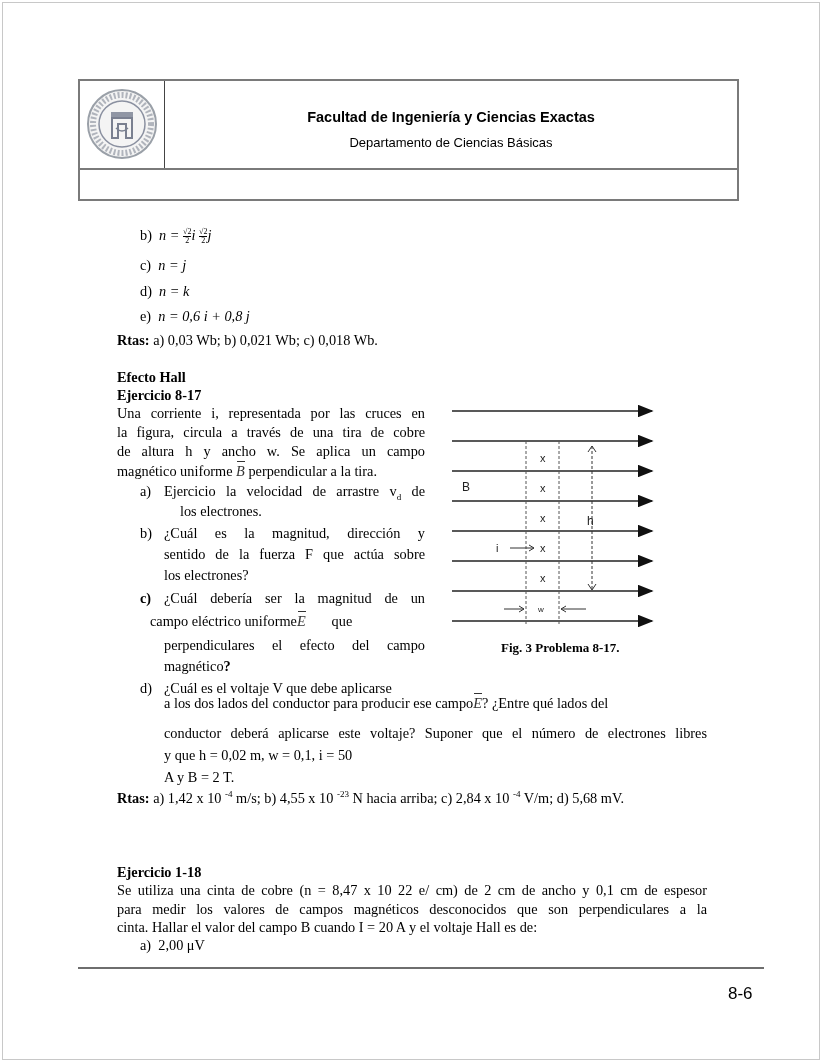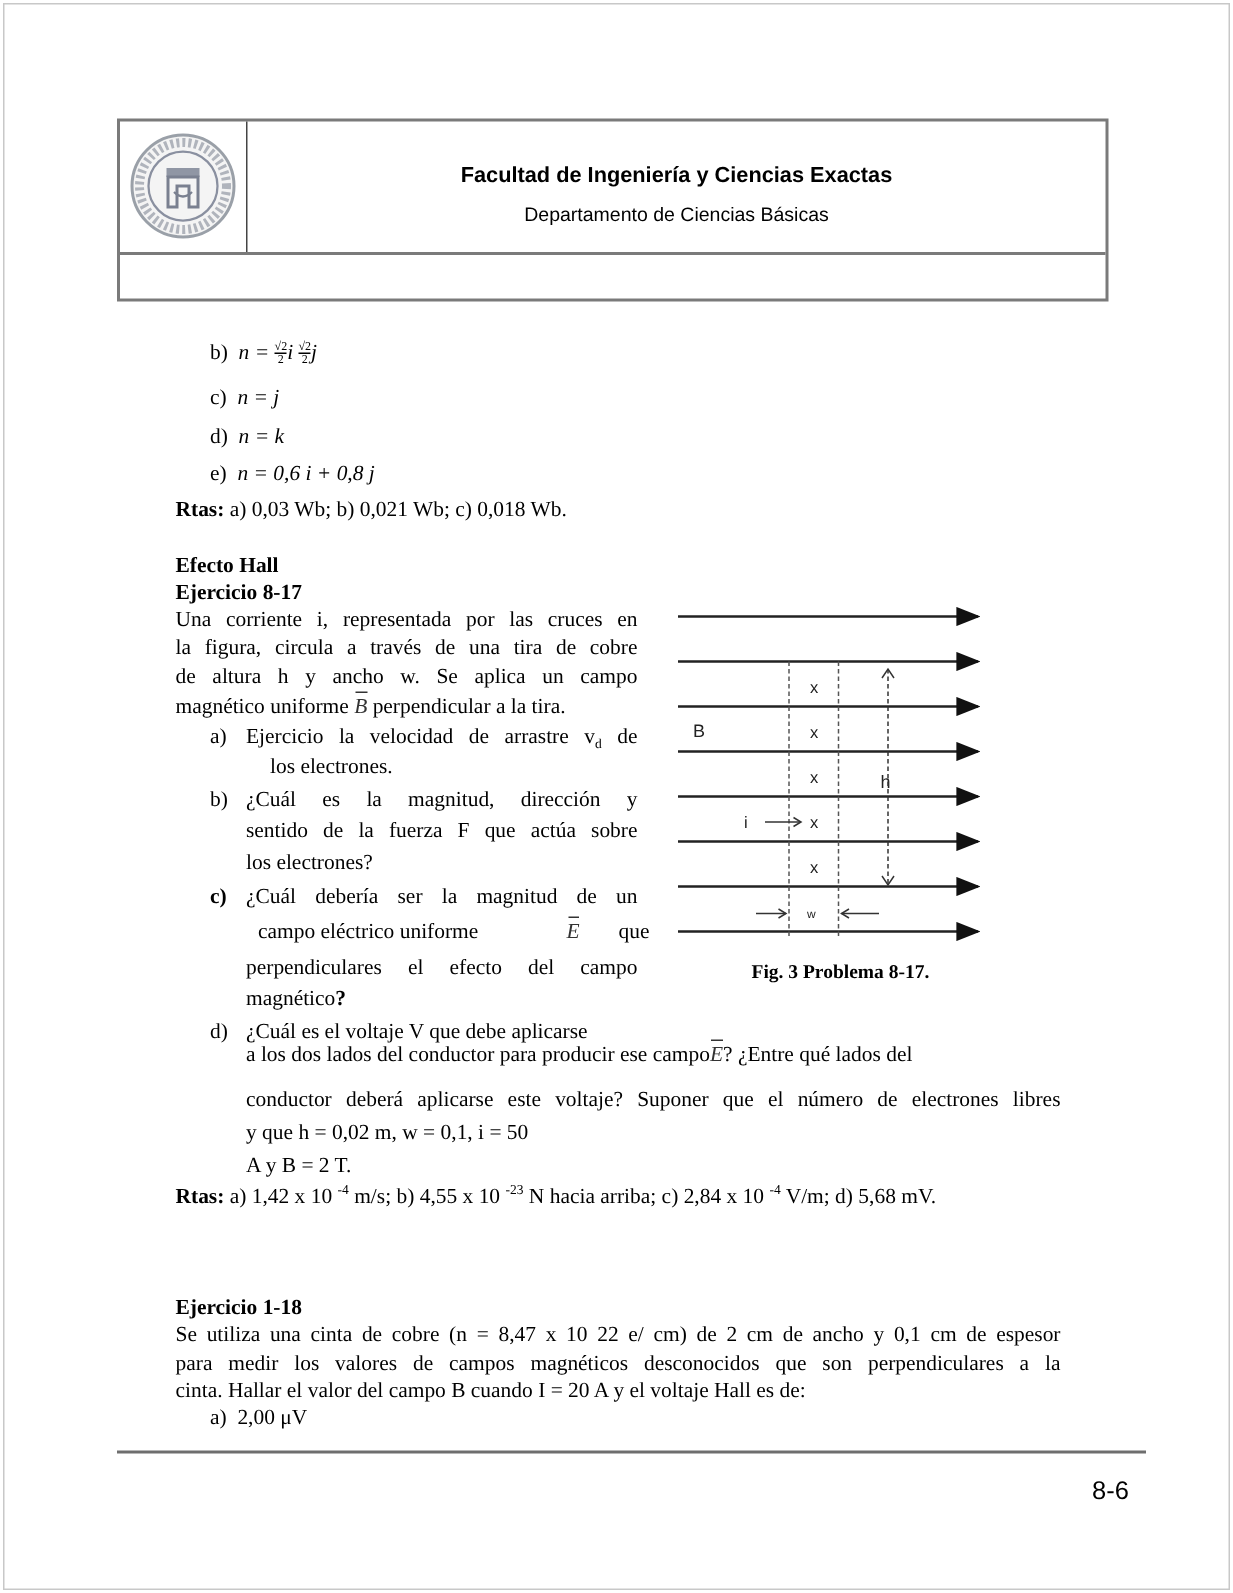--- a/index.html
+++ b/index.html
@@ -96,21 +96,21 @@
 </div>
 <div class="t" style="left:180px; top:502px;">los electrones.</div>
 
 <div class="t" style="left:140px; top:524px;">b)</div>
 <div class="t just" style="left:164px; top:524px; width:261px;">¿Cuál es la magnitud, dirección y</div>
 <div class="t just" style="left:164px; top:545px; width:261px;">sentido de la fuerza F que actúa sobre</div>
 <div class="t" style="left:164px; top:566px;">los electrones?</div>
 
 <div class="t b" style="left:140px; top:589px;">c)</div>
 <div class="t just" style="left:164px; top:589px; width:261px;">¿Cuál debería  ser la magnitud de un</div>
-<div class="t" style="left:172px; top:612px; width:261px; display:flex; justify-content:space-between;">
+<div class="t" style="left:150px; top:612px; width:261px; display:flex; ">
   <span>campo eléctrico uniforme</span>
   <span style="display:flex; gap:26px;">
       <span class="vec">E</span>
       <span>que</span>
     </span>
 </div>
 <div class="t just" style="left:164px; top:636px; width:261px;">perpendiculares el efecto del campo</div>
 <div class="t" style="left:164px; top:657px;">
   <span>magnético</span><span class="b">?</span>
 </div>

